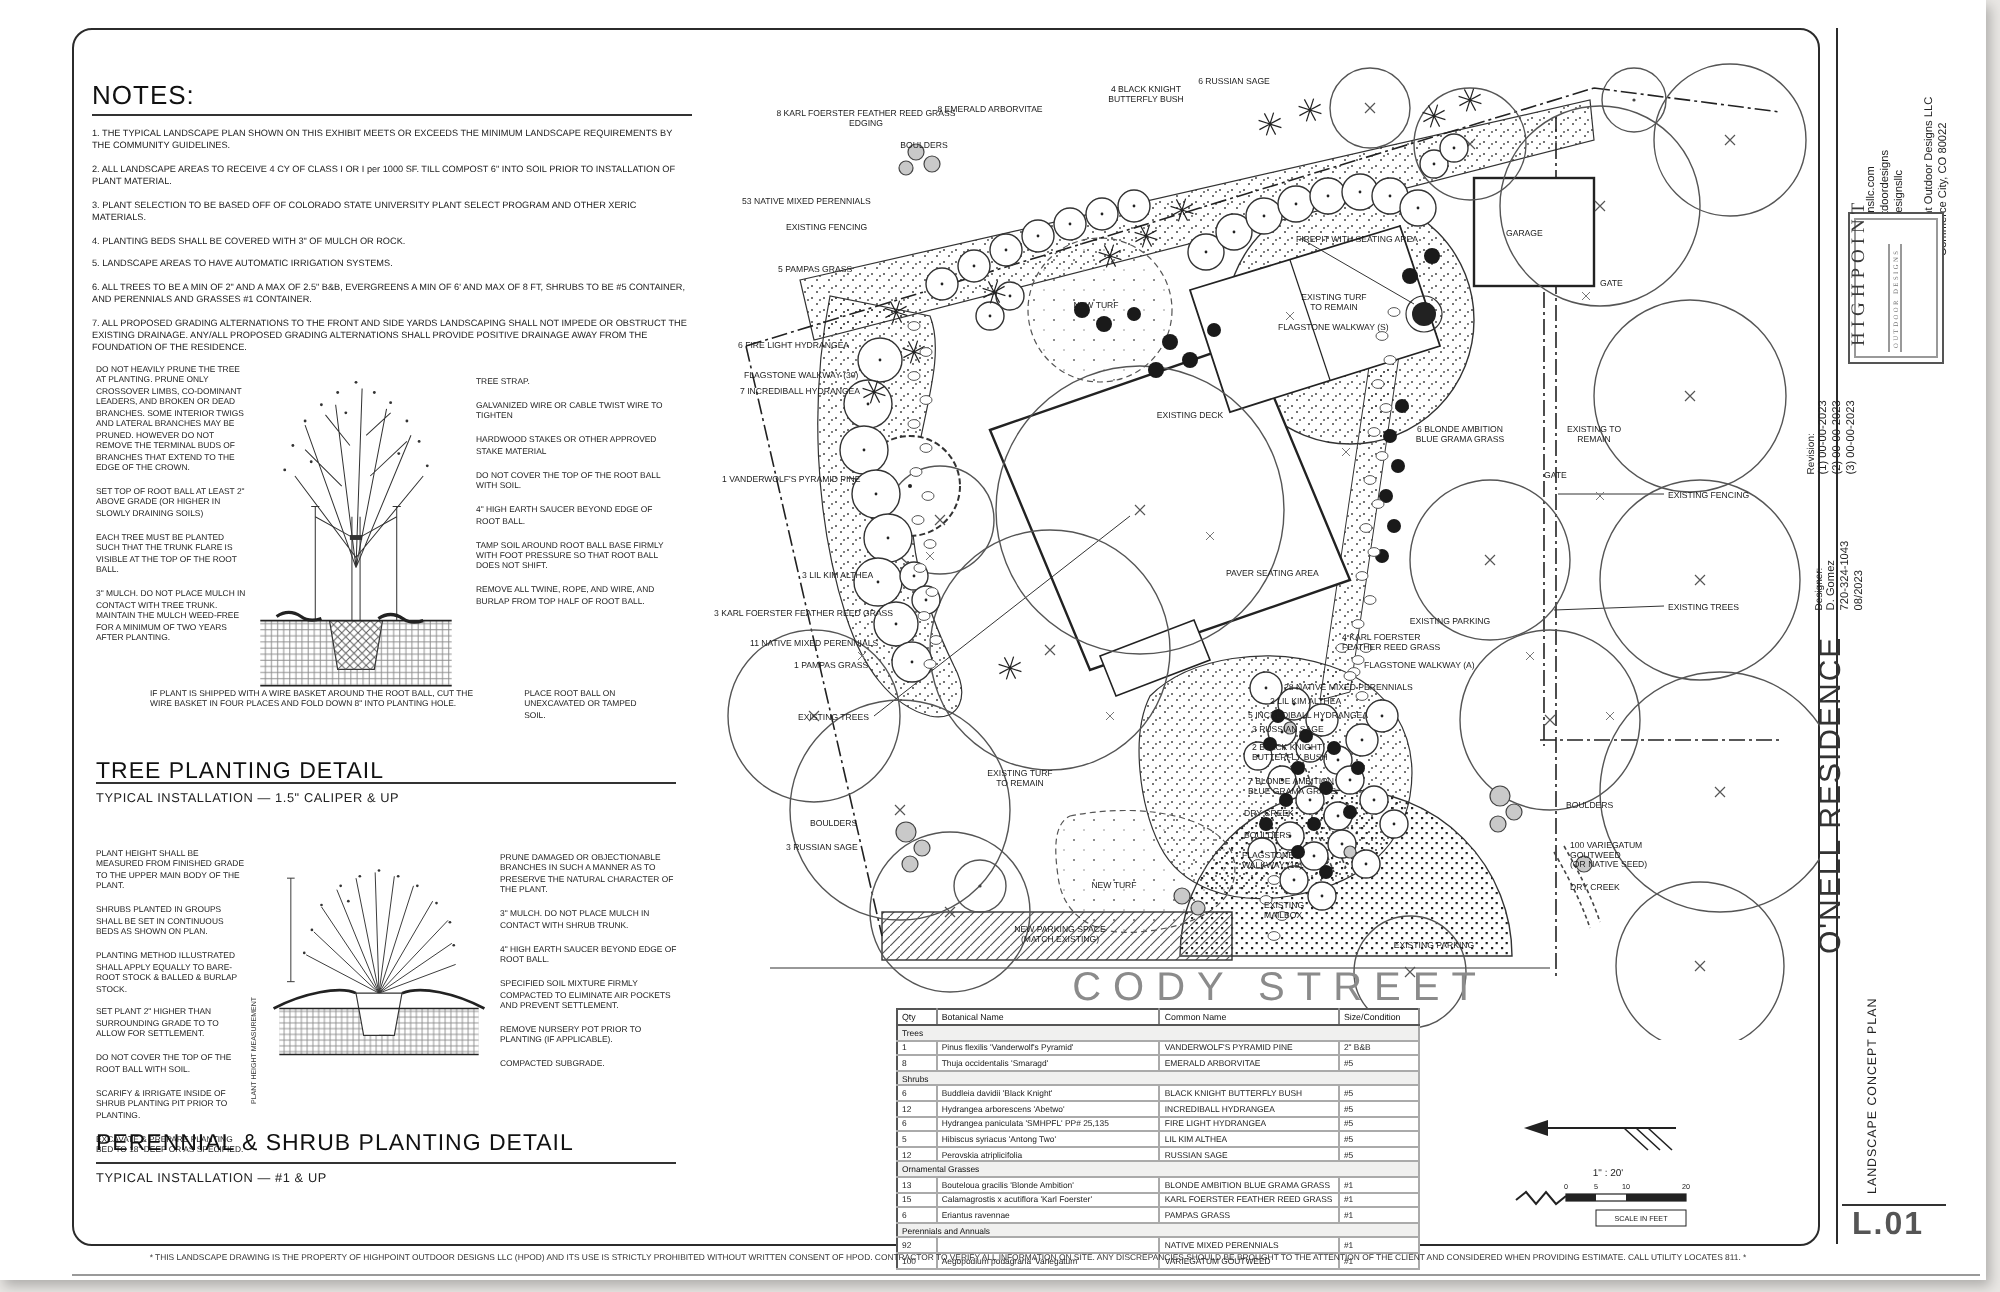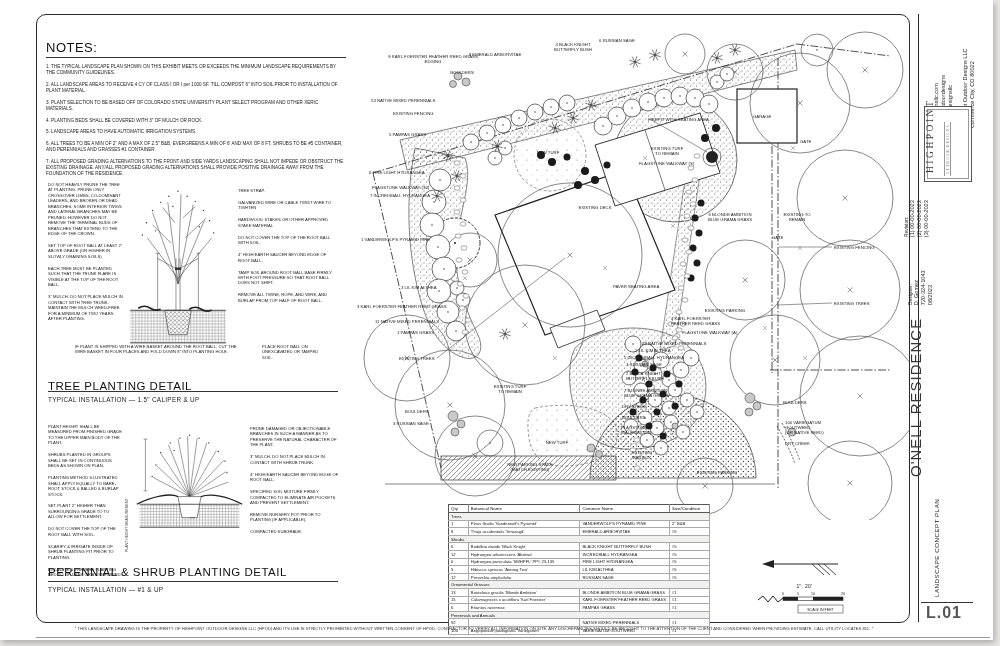--- a/index.html
+++ b/index.html
@@ -531,20 +531,21 @@
           <text x="212" y="416" text-anchor="middle" class="plan-label"><tspan x="212" dy="0">NEW TURF</tspan></text>
           <text x="185" y="438" text-anchor="middle" class="plan-label"><tspan x="185" dy="0">NEW PARKING SPACE</tspan><tspan x="185" dy="4.8">(MATCH EXISTING)</tspan></text>
           <text x="438" y="376" text-anchor="start" class="plan-label"><tspan x="438" dy="0">BOULDERS</tspan></text>
           <text x="440" y="396" text-anchor="start" class="plan-label"><tspan x="440" dy="0">100 VARIEGATUM</tspan><tspan x="440" dy="4.8">GOUTWEED</tspan><tspan x="440" dy="4.8">(OR NATIVE SEED)</tspan></text>
           <text x="440" y="417" text-anchor="start" class="plan-label"><tspan x="440" dy="0">DRY CREEK</tspan></text>
           <text x="372" y="446" text-anchor="middle" class="plan-label"><tspan x="372" dy="0">EXISTING PARKING</tspan></text>
           <text x="268" y="260" text-anchor="start" class="plan-label"><tspan x="268" dy="0">PAVER SEATING AREA</tspan></text>
         </g>
   </svg>
 
+  <div class="abs street" style="left:505px;top:483px;width:270px;">CODY STREET</div>
 
   <table class="sched abs" style="left:448px;top:504px;">
     <thead>
           <tr>
             <th style="width: 16px;">Qty</th>
             <th style="width: 118px;">Botanical Name</th>
             <th style="width: 92px;">Common Name</th>
             <th style="width: 36px;">Size/Condition</th>
           </tr>
         </thead>

